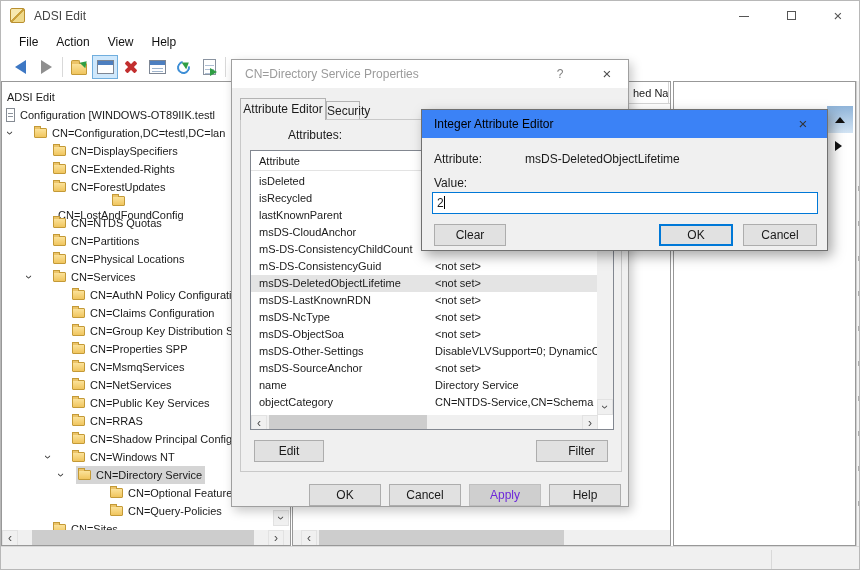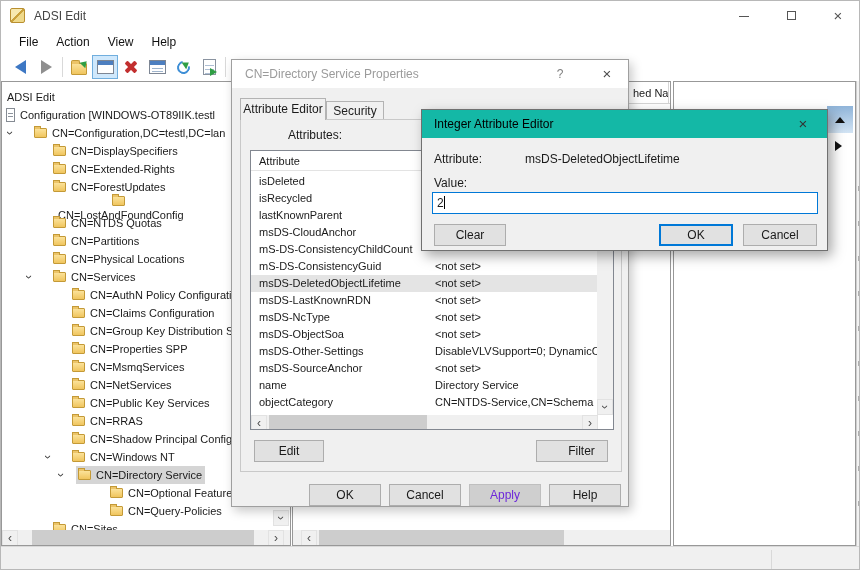--- a/index.html
+++ b/index.html
@@ -89,21 +89,21 @@
 
   
   .props-dialog{position:absolute;left:230px;top:58px;width:398px;height:448px;background:#f0f0f0;
     border:1px solid #9f9f9f;box-shadow:3px 4px 10px rgba(0,0,0,.22);z-index:10;}
   .pd-titlebar{position:absolute;left:0;top:0;right:0;height:28px;background:#fff;}
   .pd-title{position:absolute;left:13px;top:7px;color:#9b9b9b;}
   .pd-help{position:absolute;left:310px;top:0;width:36px;height:28px;text-align:center;line-height:28px;color:#808080;}
   .pd-close{position:absolute;left:355px;top:0;width:40px;height:28px;text-align:center;line-height:28px;color:#4d4d4d;font-size:15px;}
   .tab{position:absolute;background:#f0f0f0;border:1px solid #b3b3b3;text-align:center;}
   .tab.active{left:8px;top:38px;width:86px;height:22px;line-height:21px;border-bottom:none;z-index:2;}
-  .tab.inactive{left:94px;top:41px;width:58px;height:19px;line-height:18px;color:#222;}
+  .tab.inactive{left:94px;top:41px;width:34px;height:19px;line-height:18px;color:#222;}
   .pd-frame{position:absolute;left:8px;top:59px;width:382px;height:353px;border:1px solid #c9c9c9;background:#f0f0f0;}
   .pd-attrs-label{position:absolute;left:20px;top:68px;margin-left:36px;}
   .listbox{position:absolute;left:18px;top:90px;width:364px;height:280px;background:#fff;border:1px solid #828790;overflow:hidden;}
   .lb-header{position:absolute;left:0;top:0;width:362px;height:20px;background:#fff;border-bottom:1px solid #e3e3e3;font-size:11px;line-height:20px;}
   .lb-header .h1{position:absolute;left:8px;}
   .lb-header .hdiv{position:absolute;left:182px;top:0;width:1px;height:20px;background:#e3e3e3;}
   .lrow{position:absolute;left:0;width:346px;height:17px;line-height:17px;font-size:11px;white-space:nowrap;}
   .lrow.sel{background:#e4e4e4;}
   .lrow .ln{position:absolute;left:8px;}
   .lrow .lv{position:absolute;left:184px;width:162px;overflow:hidden;}
@@ -114,21 +114,21 @@
   .btn-edit{left:22px;top:380px;width:70px;}
   .btn-filter{left:304px;top:380px;width:72px;padding-left:19px;}
   .btn-ok{left:77px;top:424px;width:72px;}
   .btn-cancel{left:157px;top:424px;width:72px;}
   .btn-apply{left:237px;top:424px;width:72px;}
   .btn-help{left:317px;top:424px;width:72px;}
 
   
   .int-dialog{position:absolute;left:420px;top:108px;width:407px;height:142px;background:#f0f0f0;
     border:1px solid #707070;box-shadow:4px 5px 12px rgba(0,0,0,.35);z-index:20;}
-  .id-titlebar{position:absolute;left:0;top:0;right:0;height:28px;background:#14b8a6;}
+  .id-titlebar{position:absolute;left:0;top:0;right:0;height:28px;background:#3b82f6;}
   .id-title{position:absolute;left:12px;top:7px;color:#000;}
   .id-close{position:absolute;right:4px;top:0;width:40px;height:28px;text-align:center;line-height:28px;color:#333;font-size:15px;}
   .id-attr-label{position:absolute;left:12px;top:42px;}
   .id-attr-value{position:absolute;left:103px;top:42px;}
   .id-value-label{position:absolute;left:12px;top:66px;}
   .id-input{position:absolute;left:10px;top:82px;width:386px;height:22px;background:#fff;border:1px solid #0078d7;
     line-height:20px;padding-left:4px;}
   .caret{display:inline-block;width:1px;height:13px;background:#000;vertical-align:-2px;}
   .id-btn{position:absolute;top:114px;height:22px;background:#e1e1e1;border:1px solid #adadad;text-align:center;line-height:20px;}
   .id-clear{left:12px;width:72px;}

